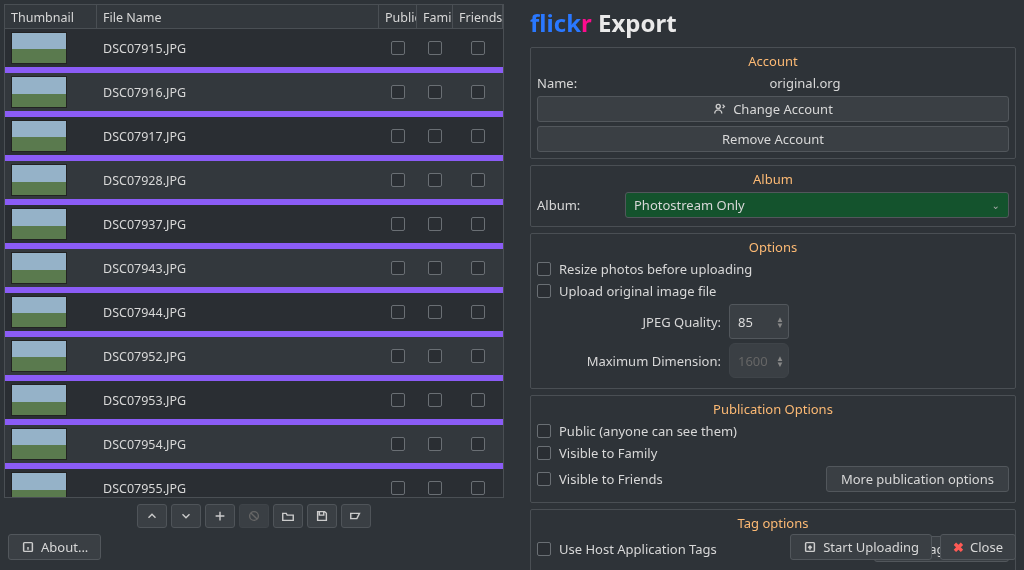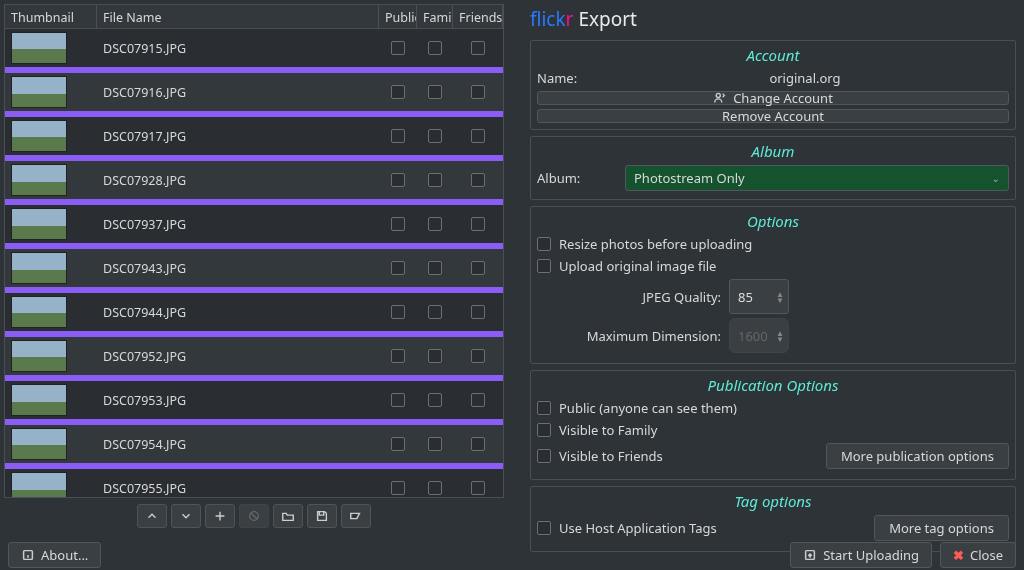--- a/index.html
+++ b/index.html
@@ -101,50 +101,49 @@
   .btn-sq.disabled svg {stroke:#666;}
   
   .right {
     flex: 1;
     display: flex;
     flex-direction: column;
     gap: 6px;
     padding-right:4px;
   }
   .brand {
-    font-size: 19px;
-    font-weight: 400;
+    font-size: 24px;
+    font-weight: 700;
     padding: 2px 0 2px 0;
   }
   .brand .f1 { color: #2a78ff; }
   .brand .f2 { color: #ff0b8d; }
   .brand .exp { color: #eaeaea; }
   .group {
     border: 1px solid #4a4f54;
     border-radius: 2px;
     padding: 4px 6px 6px 6px;
   }
   .group-title {
     text-align: center;
-    font-size: 15px;
-    color:#5eead4;
+    font-size: 13px;
+    color:#fdba74;
     margin-bottom: 4px;
-    font-style: italic;
   }
   .formrow {
     display:flex;
     align-items:center;
     gap:8px;
     margin: 2px 0;
   }
   .label { min-width: 56px; }
   .value { flex:1; text-align:center; }
   .btn-wide {
     display:flex; align-items:center; justify-content:center; gap:6px;
-    height: 14px;
+    height: 26px;
     background: #3a3f44;
     border: 1px solid #52575c;
     border-radius: 3px;
     margin-top: 4px;
     cursor:pointer;
     font-size:13px;
   }
   .btn-wide svg {width:14px;height:14px;stroke:#ccc;fill:none;stroke-width:1.6;}
   .btn-pair { display:flex; gap:6px; justify-content:flex-end; margin-top:6px;}
   .btn-med {
@@ -169,21 +168,21 @@
     width:60px;height:35px;background:#3a3f44;border:1px solid #52575c;border-radius:3px;
     display:flex;align-items:center;padding:0 4px 0 8px;justify-content:space-between;color:#ddd;
   }
   .spin.disabled{color:#666;border-color:#3f4449;border-radius:6px;}
   .spin .arrows{font-size:8px;line-height:6px;display:flex;flex-direction:column;color:#888;}
   .pubrow{display:flex;align-items:center;justify-content:space-between;margin:4px 0;}
   
   .bottom {
     height: 34px;
     display:flex;
-    align-items:flex-end;
+    align-items:flex-start;
     justify-content:space-between;
     padding: 0 8px;
   }
   .btn-txt {
     display:flex;align-items:center;gap:6px;
     height:26px;padding:0 12px;
     background:#3a3f44;border:1px solid #52575c;border-radius:3px;cursor:pointer;font-size:13px;
   }
   .btn-txt svg{width:14px;height:14px;stroke:#ccc;fill:none;stroke-width:1.7;}
   .btn-txt .x{color:#ff5a55;font-weight:bold;}

